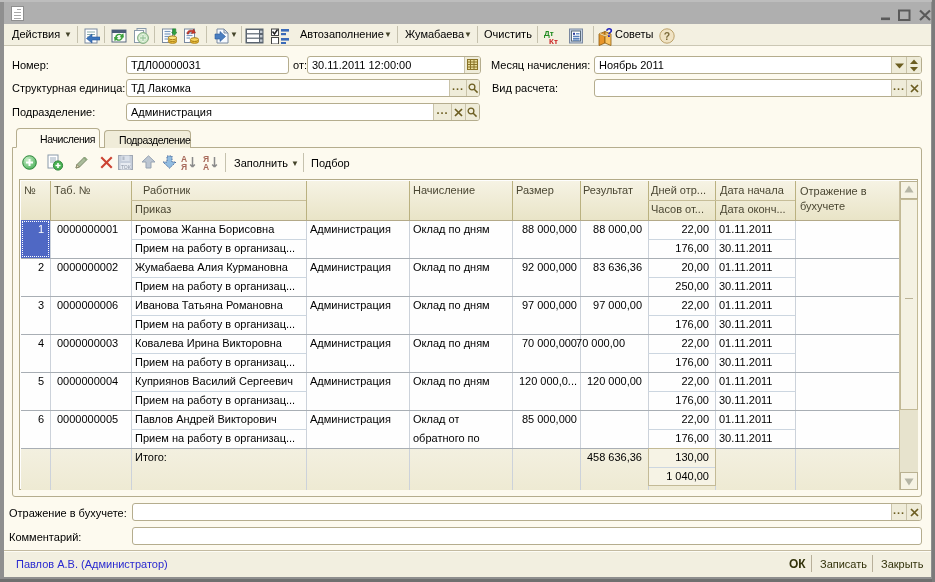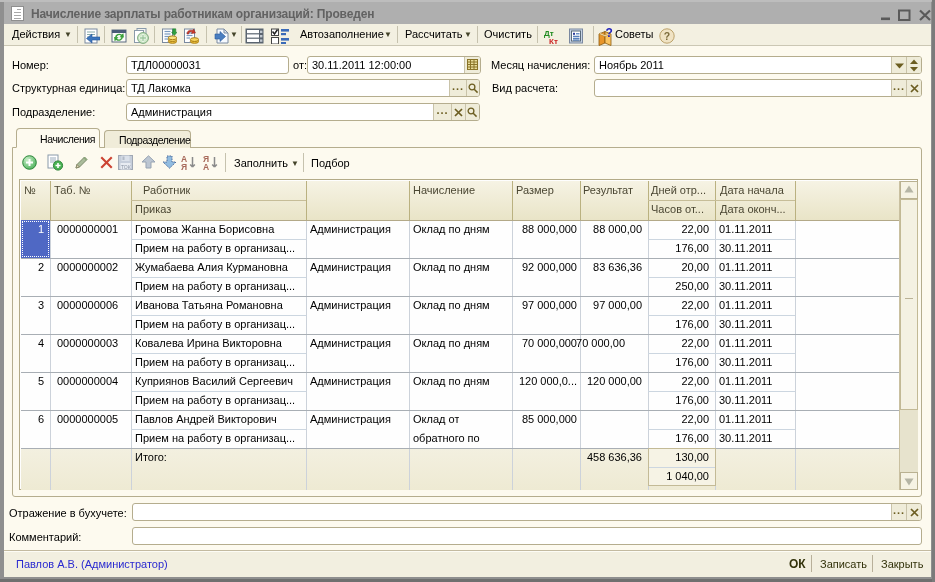--- a/index.html
+++ b/index.html
@@ -42,21 +42,20 @@
 <div class="abs" style="left:0;top:579px;width:935px;height:3px;background:#6f6f6f;z-index:9"></div>
 <div class="abs" style="left:0;top:0;width:6px;height:2px;background:#bdbdbd;z-index:10"></div>
 <div class="abs" style="left:932px;top:0;width:3px;height:582px;background:#7b7b7b;z-index:9"></div>
 <div id="titlebar">
   <div id="title-ico">
       <i></i>
       <i></i>
       <i></i>
       <i></i>
     </div>
-  <div id="title-txt">Начисление зарплаты работникам организаций: Проведен</div>
   <svg class="wbtn" style="left:873px;top:6px" width="56" height="14" viewBox="0 0 56 14">
     <rect x="4" y="9.5" width="9" height="2.6" fill="#5a5a5a"></rect>
     <rect x="22" y="2.5" width="10.5" height="9.5" fill="none" stroke="#5a5a5a" stroke-width="2"></rect>
     <path d="M43 2.5 L53 12 M53 2.5 L43 12" stroke="#5a5a5a" stroke-width="2.2"></path>
   </svg>
 </div>
 <div id="toolbar">
   <span class="tbtxt" style="left:8px">Действия</span>
     <span class="tbtxt" style="left:60px;top:6px;font-size:8px;color:#44442a">▼</span>
   <div class="tsep" style="left:73px"></div>
@@ -124,21 +123,21 @@
       <path d="M1.5 3.5 L3.5 6 L6.5 1.5" stroke="#222" stroke-width="1.5" fill="none"></path>
       <rect x="10" y="1" width="8" height="2.6" fill="#3a6ab8"></rect>
       <rect x="10" y="5" width="5" height="2.2" fill="#3a6ab8"></rect>
       <rect x="0.5" y="9.5" width="7" height="6.5" fill="#fff" stroke="#444"></rect>
       <rect x="10" y="10" width="8" height="2.6" fill="#3a6ab8"></rect>
       <rect x="10" y="14" width="5" height="2.2" fill="#3a6ab8"></rect>
     </svg>
   <span class="tbtxt" style="left:296px">Автозаполнение</span>
     <span class="tbtxt" style="left:380px;top:6px;font-size:8px;color:#44442a">▼</span>
   <div class="tsep" style="left:393px"></div>
-  <span class="tbtxt" style="left:401px">Рассчитать</span>
+  <span class="tbtxt" style="left:401px">Жумабаева</span>
     <span class="tbtxt" style="left:460px;top:6px;font-size:8px;color:#44442a">▼</span>
   <div class="tsep" style="left:473px"></div>
   <span class="tbtxt" style="left:480px">Очистить</span>
   <div class="tsep" style="left:533px"></div>
   <svg class="ticon" style="left:540px" viewBox="0 0 16 16">
       <text x="0" y="7.5" font-family="Liberation Sans" font-size="8" font-weight="bold" fill="#1e8a1e">Дт</text>
       <text x="5" y="15.5" font-family="Liberation Sans" font-size="8" font-weight="bold" fill="#cc2222">Кт</text>
     </svg>
   <svg class="ticon" style="left:564px" viewBox="0 0 16 16">
       <rect x="1.5" y="1" width="13" height="14" fill="#c8d4e4" stroke="#7a88a0"></rect>
@@ -340,20 +339,21 @@
 <div class="cell hc" style="left:34px;top:4px">Таб. №</div>
 <div class="cell hc" style="left:123px;top:4px">Работник</div>
 <div class="cell hc" style="left:115px;top:23px">Приказ</div>
 <div class="cell hc" style="left:393px;top:4px">Начисление</div>
 <div class="cell hc" style="left:496px;top:4px">Размер</div>
 <div class="cell hc" style="left:563px;top:4px">Результат</div>
 <div class="cell hc" style="left:631px;top:4px">Дней отр...</div>
 <div class="cell hc" style="left:631px;top:23px">Часов от...</div>
 <div class="cell hc" style="left:700px;top:4px">Дата начала</div>
 <div class="cell hc" style="left:700px;top:23px">Дата оконч...</div>
+<div class="cell hc" style="left:780px;top:4px;width:95px;white-space:normal;line-height:15px">Отражение в бухучете</div>
 <div class="abs" style="left:1px;top:40px;width:29px;height:38px;background:#4f68c4"></div>
 <div class="abs" style="left:2px;top:41px;width:27px;height:36px;border:1px dotted #fff"></div>
 <div class="cell rt" style="right:873px;top:43px;width:20px;color:#fff">1</div>
 <div class="cell" style="left:37px;top:43px">0000000001</div>
 <div class="cell" style="left:115px;top:43px;width:170px">Громова Жанна Борисовна</div>
 <div class="cell" style="left:115px;top:62px;width:170px">Прием на работу в организац...</div>
 <div class="cell" style="left:290px;top:43px">Администрация</div>
 <div class="cell" style="left:393px;top:43px">Оклад по дням</div>
 <div class="cell rt" style="right:340px;top:43px;width:80px">88 000,000</div>
 <div class="cell rt" style="right:275px;top:43px;width:70px">88 000,00</div>

